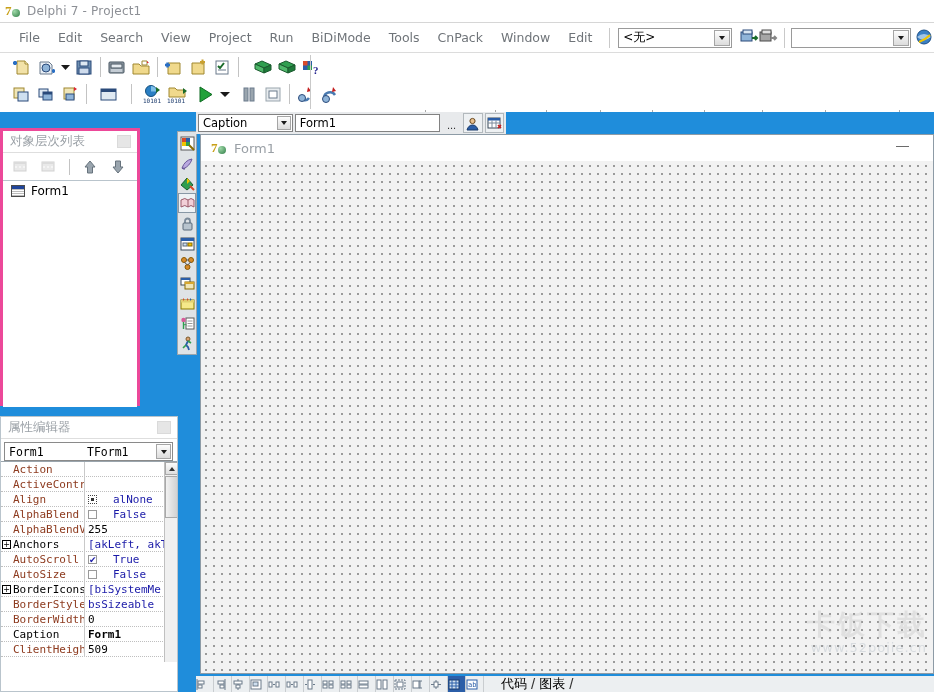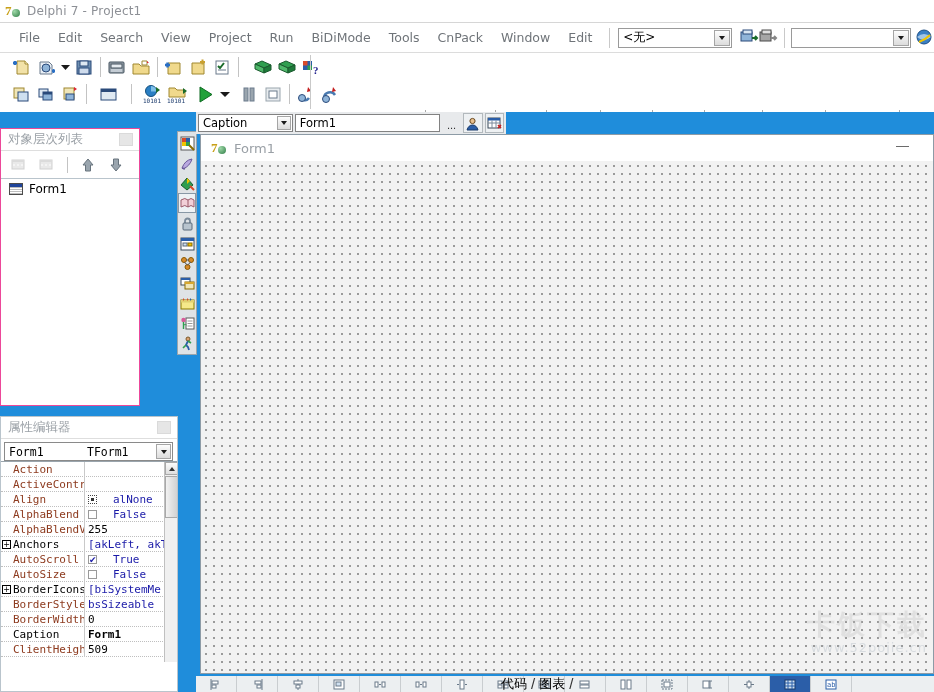--- a/index.html
+++ b/index.html
@@ -104,21 +104,21 @@
 
   
   .desktop {
     position:absolute; left:0; top:112px; width:934px; height:580px;
     background:#1f8ddb;
   }
 
   
   .otv {
     position:absolute; left:0; top:128px; width:140px; height:278px;
-    background:#ffffff; border:1px solid #ec4899;
+    background:#ffffff; border:3px solid #ec4899;
   }
   .panel-caption {
     height:22px; background:#ffffff; display:flex; align-items:center;
     padding-left:7px; position:relative; border-bottom:1px solid #dedede;
   }
   .panel-caption .ptitle {
     font-size:12.5px; color:#9aa0a6; font-family:"DejaVu Sans", sans-serif;
   }
   .panel-close {
     position:absolute; right:6px; top:4px; width:14px;height:13px;
@@ -309,21 +309,21 @@
     font-size:13px; color:#9aa8b5; font-family:"DejaVu Sans", sans-serif;
     letter-spacing:1px;
   }
 
   
   .bottombar {
     position:absolute; left:196px; top:676px; width:738px; height:16px;
     background:#eceff1; display:flex; align-items:center; overflow:hidden;
   }
   .align-btn {
-    width:41px;height:16px;display:flex;align-items:center;justify-content:center;
+    width:18px;height:16px;display:flex;align-items:center;justify-content:flex-start;
     border-right:1px solid #c9cdd0;
   }
   .bottom-tabs {
     position:absolute; left:497px; top:672px; height:20px; display:flex;
     align-items:flex-end;
   }
   .btab {
     font-size:13px; color:#000; font-family:"DejaVu Sans", sans-serif;
     padding:0 4px; line-height:17px; position:relative;
   }

